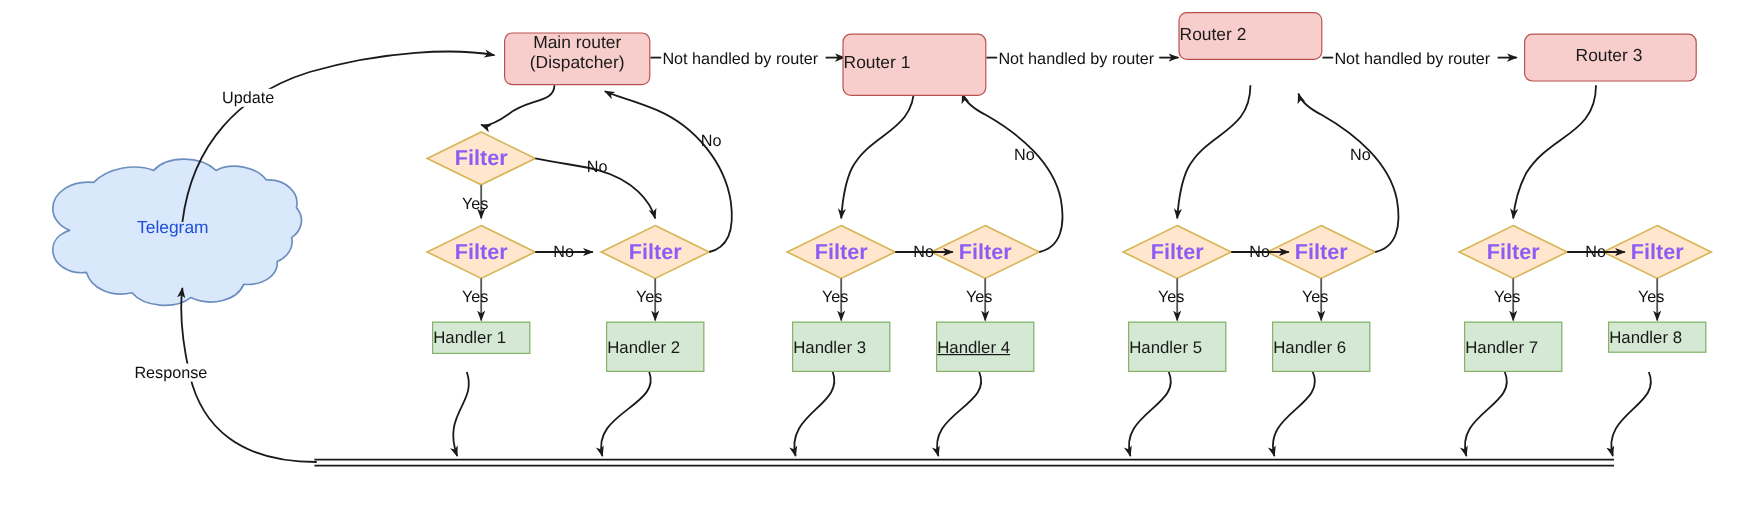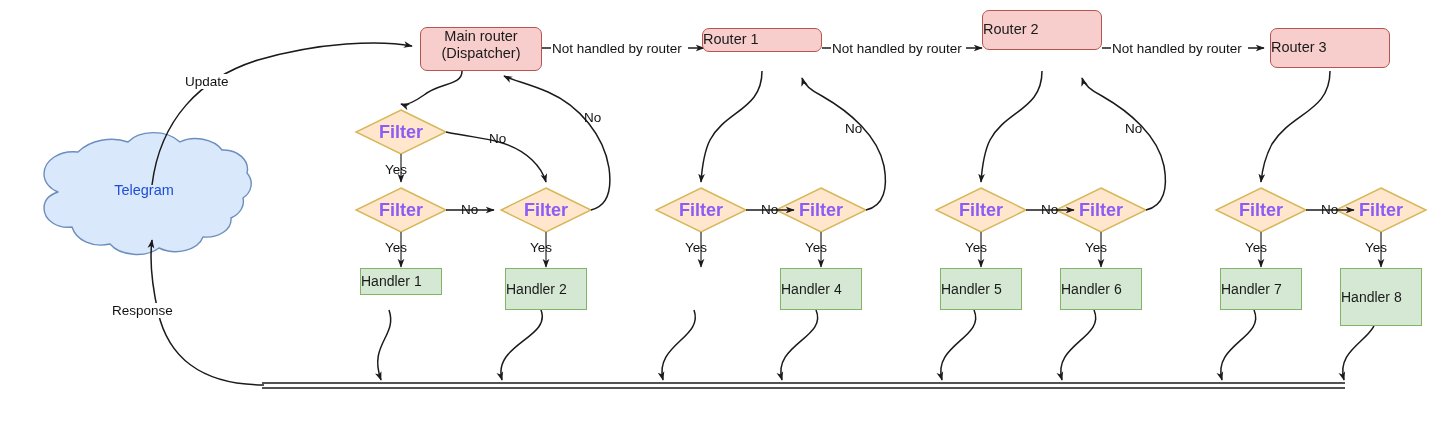--- a/index.html
+++ b/index.html
@@ -134,61 +134,64 @@
     </g>
   </svg>
 
   <div class="cloud-text" style="left:144px;top:190px;">Telegram</div>
 
   <div class="node router" style="left:420px;top:27px;width:122px;height:44px;flex-direction:column;">
     <span>Main router</span>
     <span>(Dispatcher)</span>
   </div>
 
-  <div class="node router" style="left:702px;top:28px;width:120px;height:24px;">
+  <div class="node router" style="left:702px;top:28px;width:120px;height:52px;">
     <span>Router 1</span>
   </div>
 
   <div class="node router" style="left:982px;top:10px;width:120px;height:40px;">
     <span>Router 2</span>
   </div>
 
-  <div class="node router" style="left:1270px;top:28px;width:120px;height:40px;">
+  <div class="node router" style="left:1270px;top:28px;width:144px;height:40px;padding-left:42px;">
     <span>Router 3</span>
   </div>
 
   <div class="diamond-text" style="left:401px;top:132px;">Filter</div>
   <div class="diamond-text" style="left:401px;top:210px;">Filter</div>
   <div class="diamond-text" style="left:546px;top:210px;">Filter</div>
   <div class="diamond-text" style="left:701px;top:210px;">Filter</div>
   <div class="diamond-text" style="left:821px;top:210px;">Filter</div>
   <div class="diamond-text" style="left:981px;top:210px;">Filter</div>
   <div class="diamond-text" style="left:1101px;top:210px;">Filter</div>
   <div class="diamond-text" style="left:1261px;top:210px;">Filter</div>
   <div class="diamond-text" style="left:1381px;top:210px;">Filter</div>
 
   <div class="node handler" style="left:360px;top:268px;width:82px;height:27px;">
     <span>Handler 1</span>
   </div>
   <div class="node handler" style="left:505px;top:268px;width:82px;height:42px;">
     <span>Handler 2</span>
   </div>
-  <div class="node handler" style="left:780px;top:268px;width:82px;height:42px;">
+  <div class="node handler" style="left:660px;top:268px;width:82px;height:42px;">
+    <span>Handler 3</span>
+  </div>
+  <div class="node handler" style="left:780px;top:268px;width:82px;height:42px;text-decoration:underline;">
     <span>Handler 4</span>
   </div>
   <div class="node handler" style="left:940px;top:268px;width:82px;height:42px;">
     <span>Handler 5</span>
   </div>
   <div class="node handler" style="left:1060px;top:268px;width:82px;height:42px;">
     <span>Handler 6</span>
   </div>
   <div class="node handler" style="left:1220px;top:268px;width:82px;height:42px;">
     <span>Handler 7</span>
   </div>
-  <div class="node handler" style="left:1340px;top:268px;width:82px;height:58px;">
+  <div class="node handler" style="left:1340px;top:268px;width:82px;height:26px;">
     <span>Handler 8</span>
   </div>
 
   <div class="edge-label" style="left:184px;top:74px;">Update</div>
   <div class="edge-label" style="left:111px;top:303px;">Response</div>
 
   <div class="edge-label" style="left:551px;top:41px;">Not handled by router</div>
   <div class="edge-label" style="left:831px;top:41px;">Not handled by router</div>
   <div class="edge-label" style="left:1111px;top:41px;">Not handled by router</div>
 

